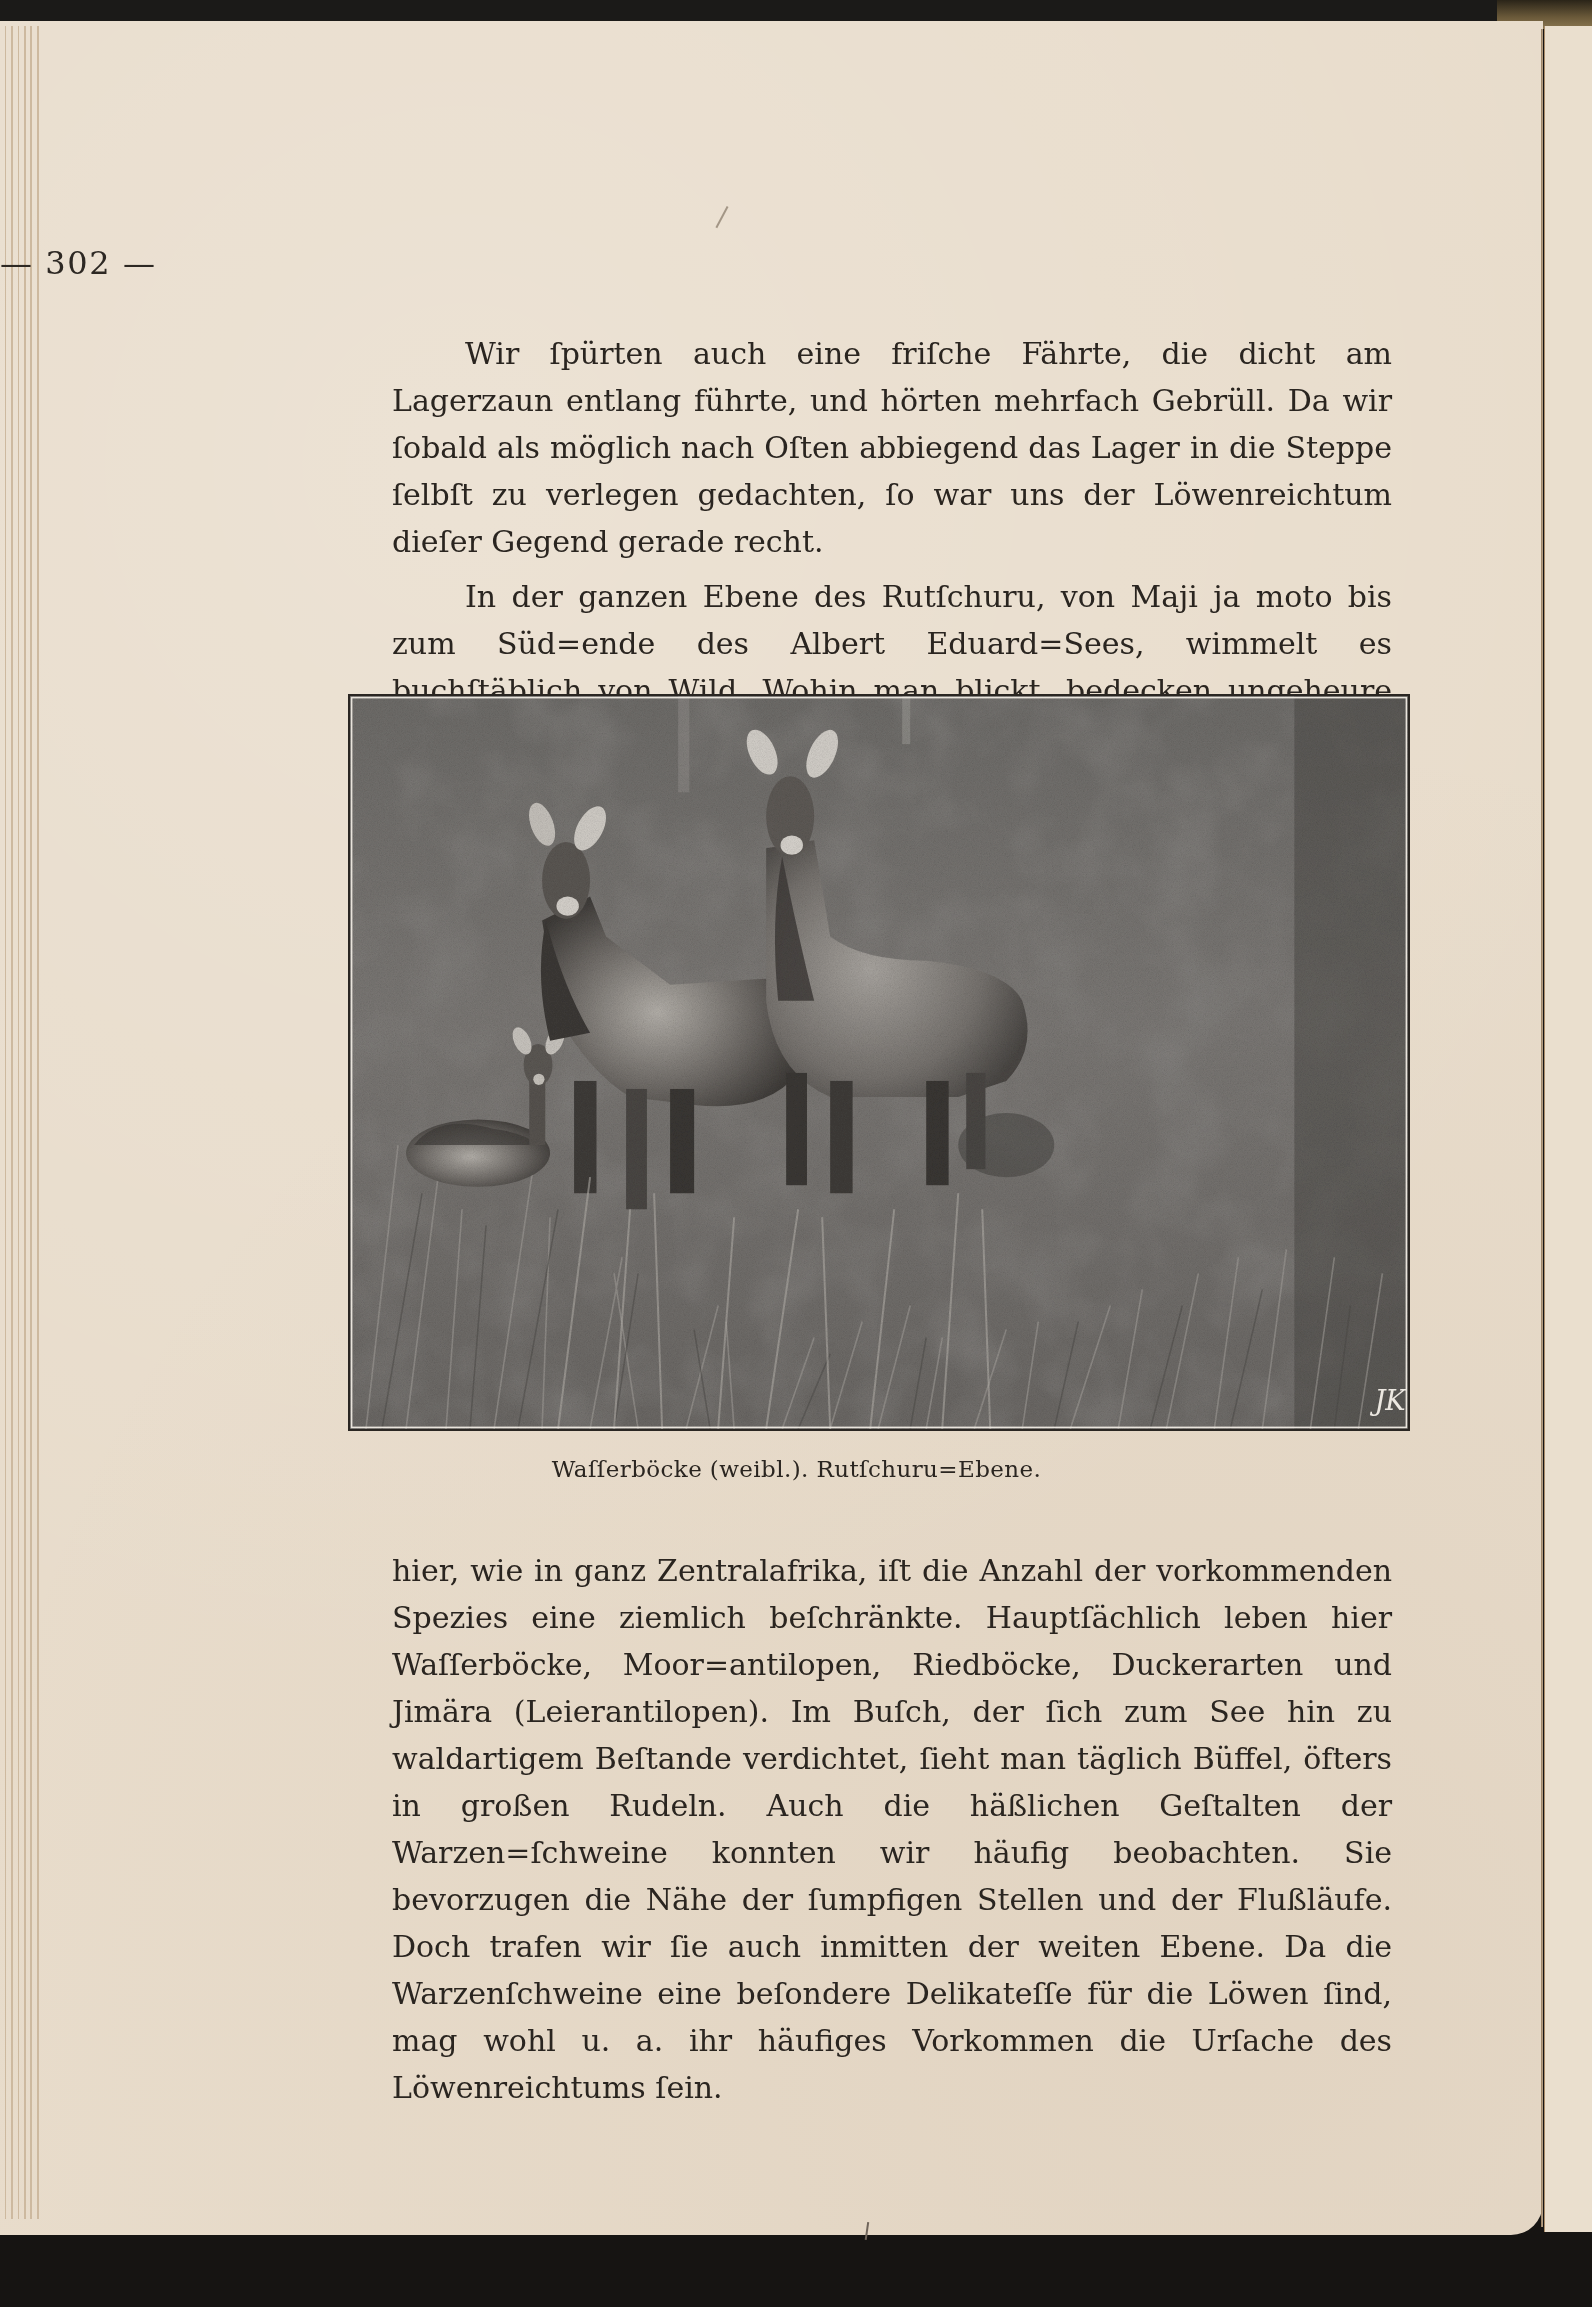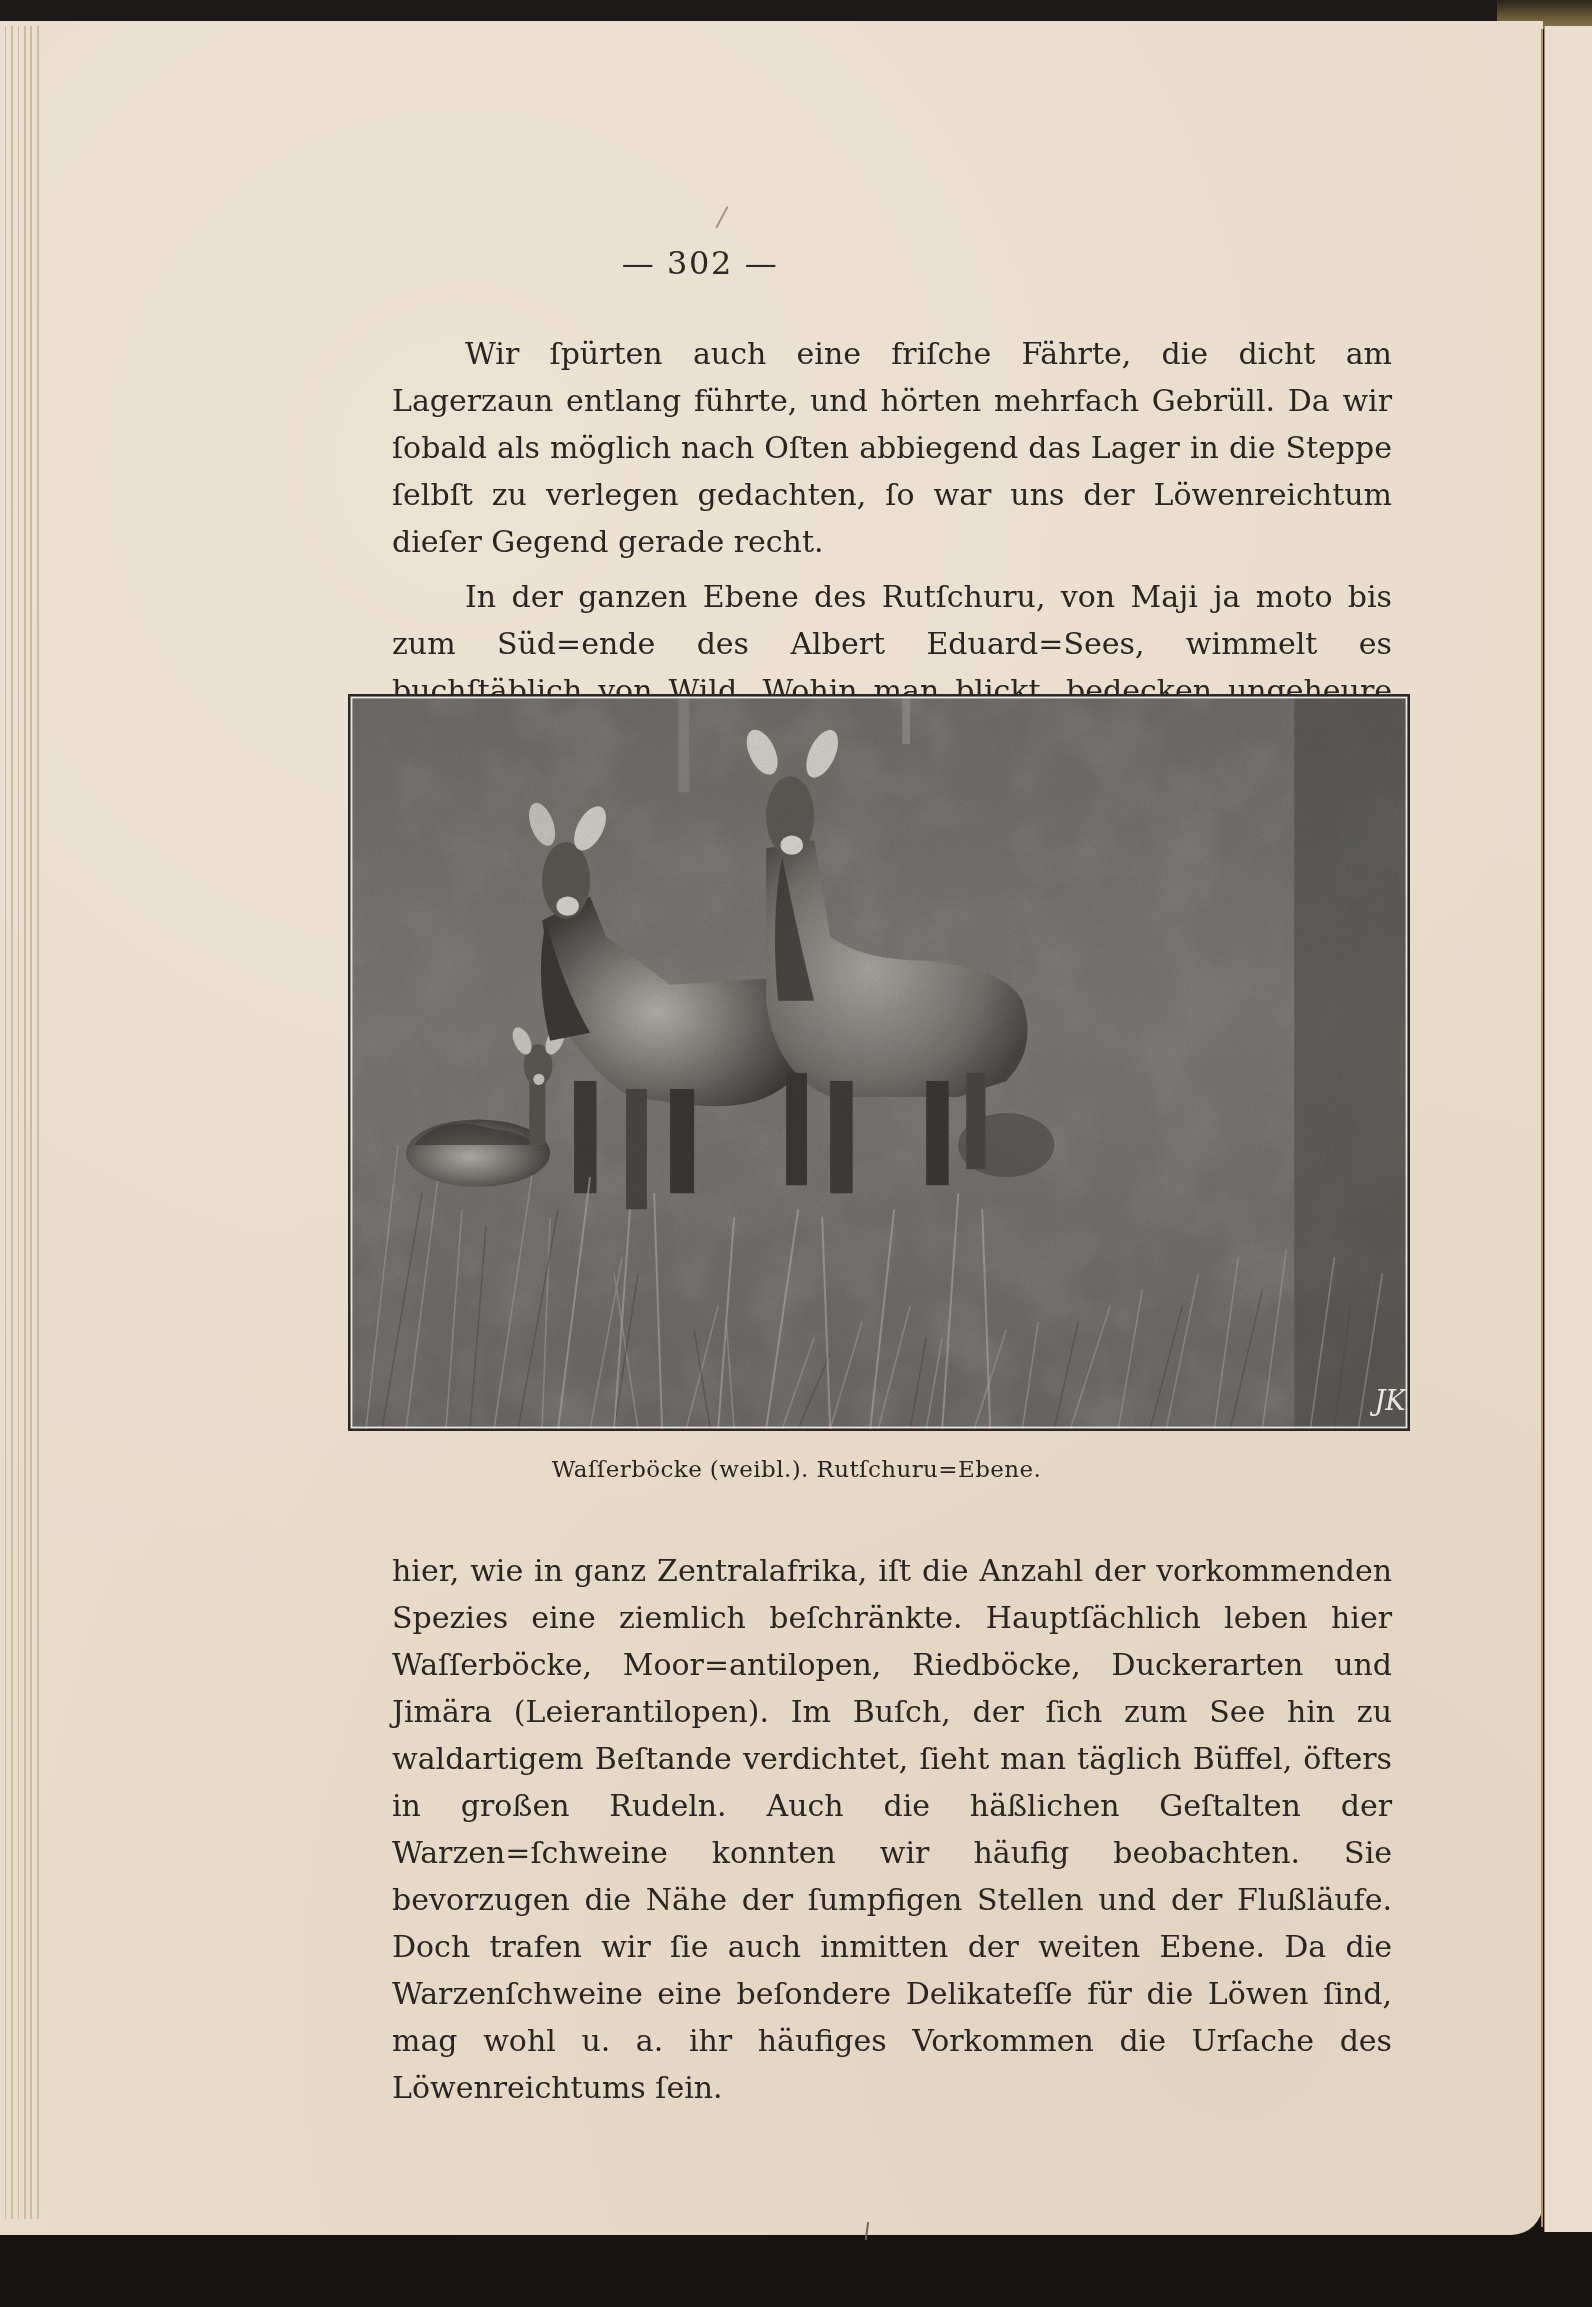--- a/index.html
+++ b/index.html
@@ -18,22 +18,22 @@
       radial-gradient(circle at 30% 20%, rgba(255,255,255,0.18), transparent 60%),
       radial-gradient(circle at 80% 90%, rgba(170,140,110,0.10), transparent 55%);
     border-bottom-right-radius: 32px;
   }
   .page-edges { position: absolute; left: 0; top: 21px; width: 45px; height: 2198px; }
   .page-edges span { position: absolute; top: 4.8px; bottom: 0; width: 1.6px; background: #cdb99f; }
   .next-page { position: absolute; right: 0; top: 25.5px; width: 48px; height: 2206px; background: #eadfce; border-left: 1.6px solid #a78a68; }
   .gutter-line { position: absolute; left: 1541px; top: 29px; width: 2.4px; height: 2198px; background: linear-gradient(90deg,#b39b7c,#8d7458,#d6c6b0); }
 
   .page-number {
-    position: absolute; left: 0; width: 1332px; top: 244px; text-align: center;
-    font-size: 32px; color: #2d2823; letter-spacing: 1.6px; margin-left: 34px;
+    position: absolute; left: 0; width: 1332px; top: 244px; 
+    font-size: 32px; color: #2d2823; letter-spacing: 1.6px;
   }
   .text-block {
     position: absolute; left: 384px; width: 1016px; color: #2a2520;
     font-size: 30px; line-height: 47px; text-align: justify;
     font-family: "DejaVu Serif", serif;
   }
   .text-block p { margin: 8px; text-indent: 73px; }
   .text-block p.cont { text-indent: 0; }
   .block-1 { top: 322px; }
   .block-2 { top: 1539px; }

